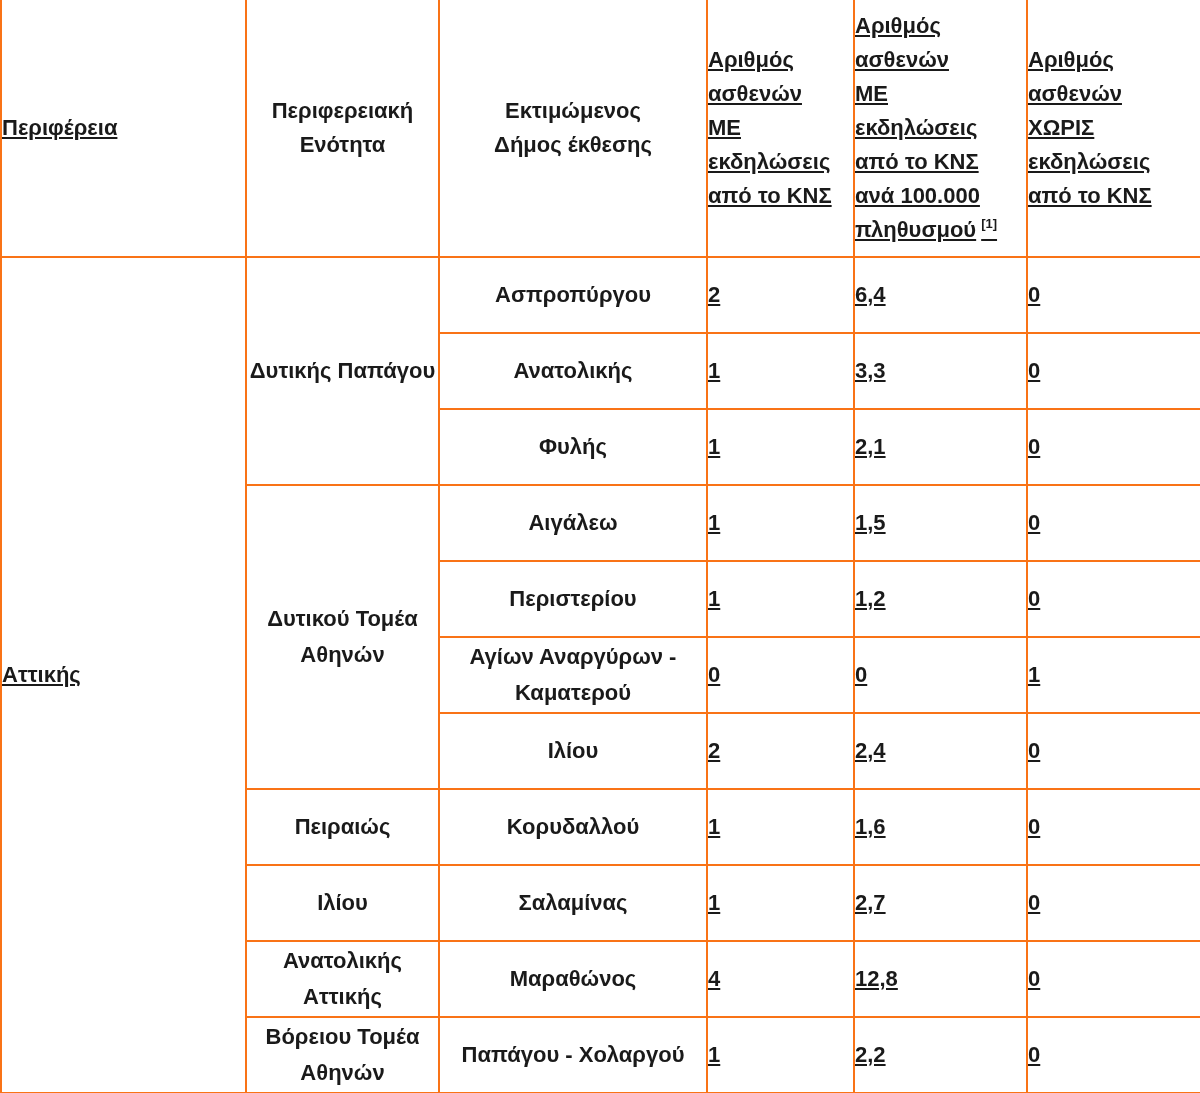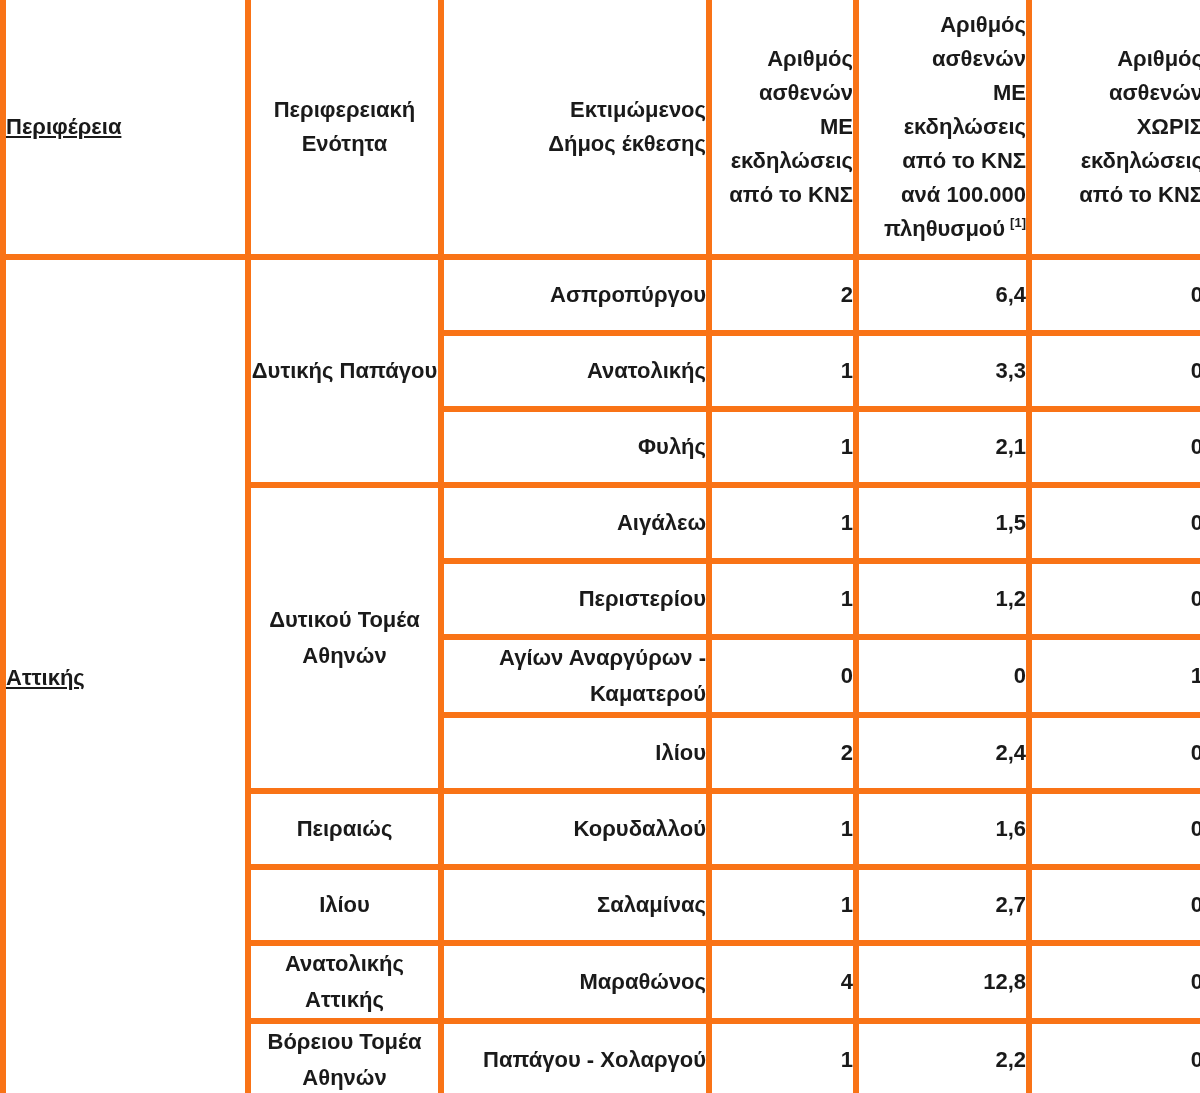--- a/index.html
+++ b/index.html
@@ -20,41 +20,41 @@
   table.exposure {
     border-collapse: collapse;
     table-layout: fixed;
     width: 1200px;
     font-weight: bold;
     font-size: 22px;
     color: #1a1a1a;
   }
   table.exposure th,
   table.exposure td {
-    border: 6px solid #f97316;
+    border: 2px solid #f97316;
     vertical-align: middle;
     white-space: pre-line;
     background: #ffffff;
     padding: 0;
     overflow: hidden;
   }
   
   tr.header-row th { border-top: none; }
   table.exposure th:last-child,
   table.exposure td:last-child { border-right: none; }
 
   tr.header-row { height: 257px; }
   tr.body-row   { height: 76px; }
 
   th { font-weight: bold; text-align: left; }
 
   .left-1  { text-align: left; padding-left: 10px; padding-right: 6px; text-decoration: underline; }
   .left-2  { text-align: center; padding-left: 12px; padding-right: 6px; }
-  .left-3  { text-align: right; padding-left: 14px; padding-right: 6px; margin-left: 20px; }
-  .center  { text-align: right; padding-left: 4px; padding-right: 4px; }
+  .left-3  { text-align: center; padding-left: 14px; padding-right: 6px; margin-left: 20px; }
+  .center  { text-align: left; padding-left: 4px; padding-right: 4px; text-decoration: underline; }
 
   .hdr     { line-height: 34px; }
   .body-ln { line-height: 36px; }
 
   sup.footnote {
     font-size: 13px;
     line-height: 0;
     vertical-align: 9px;
     margin-left: 5px;
     white-space: nowrap;

